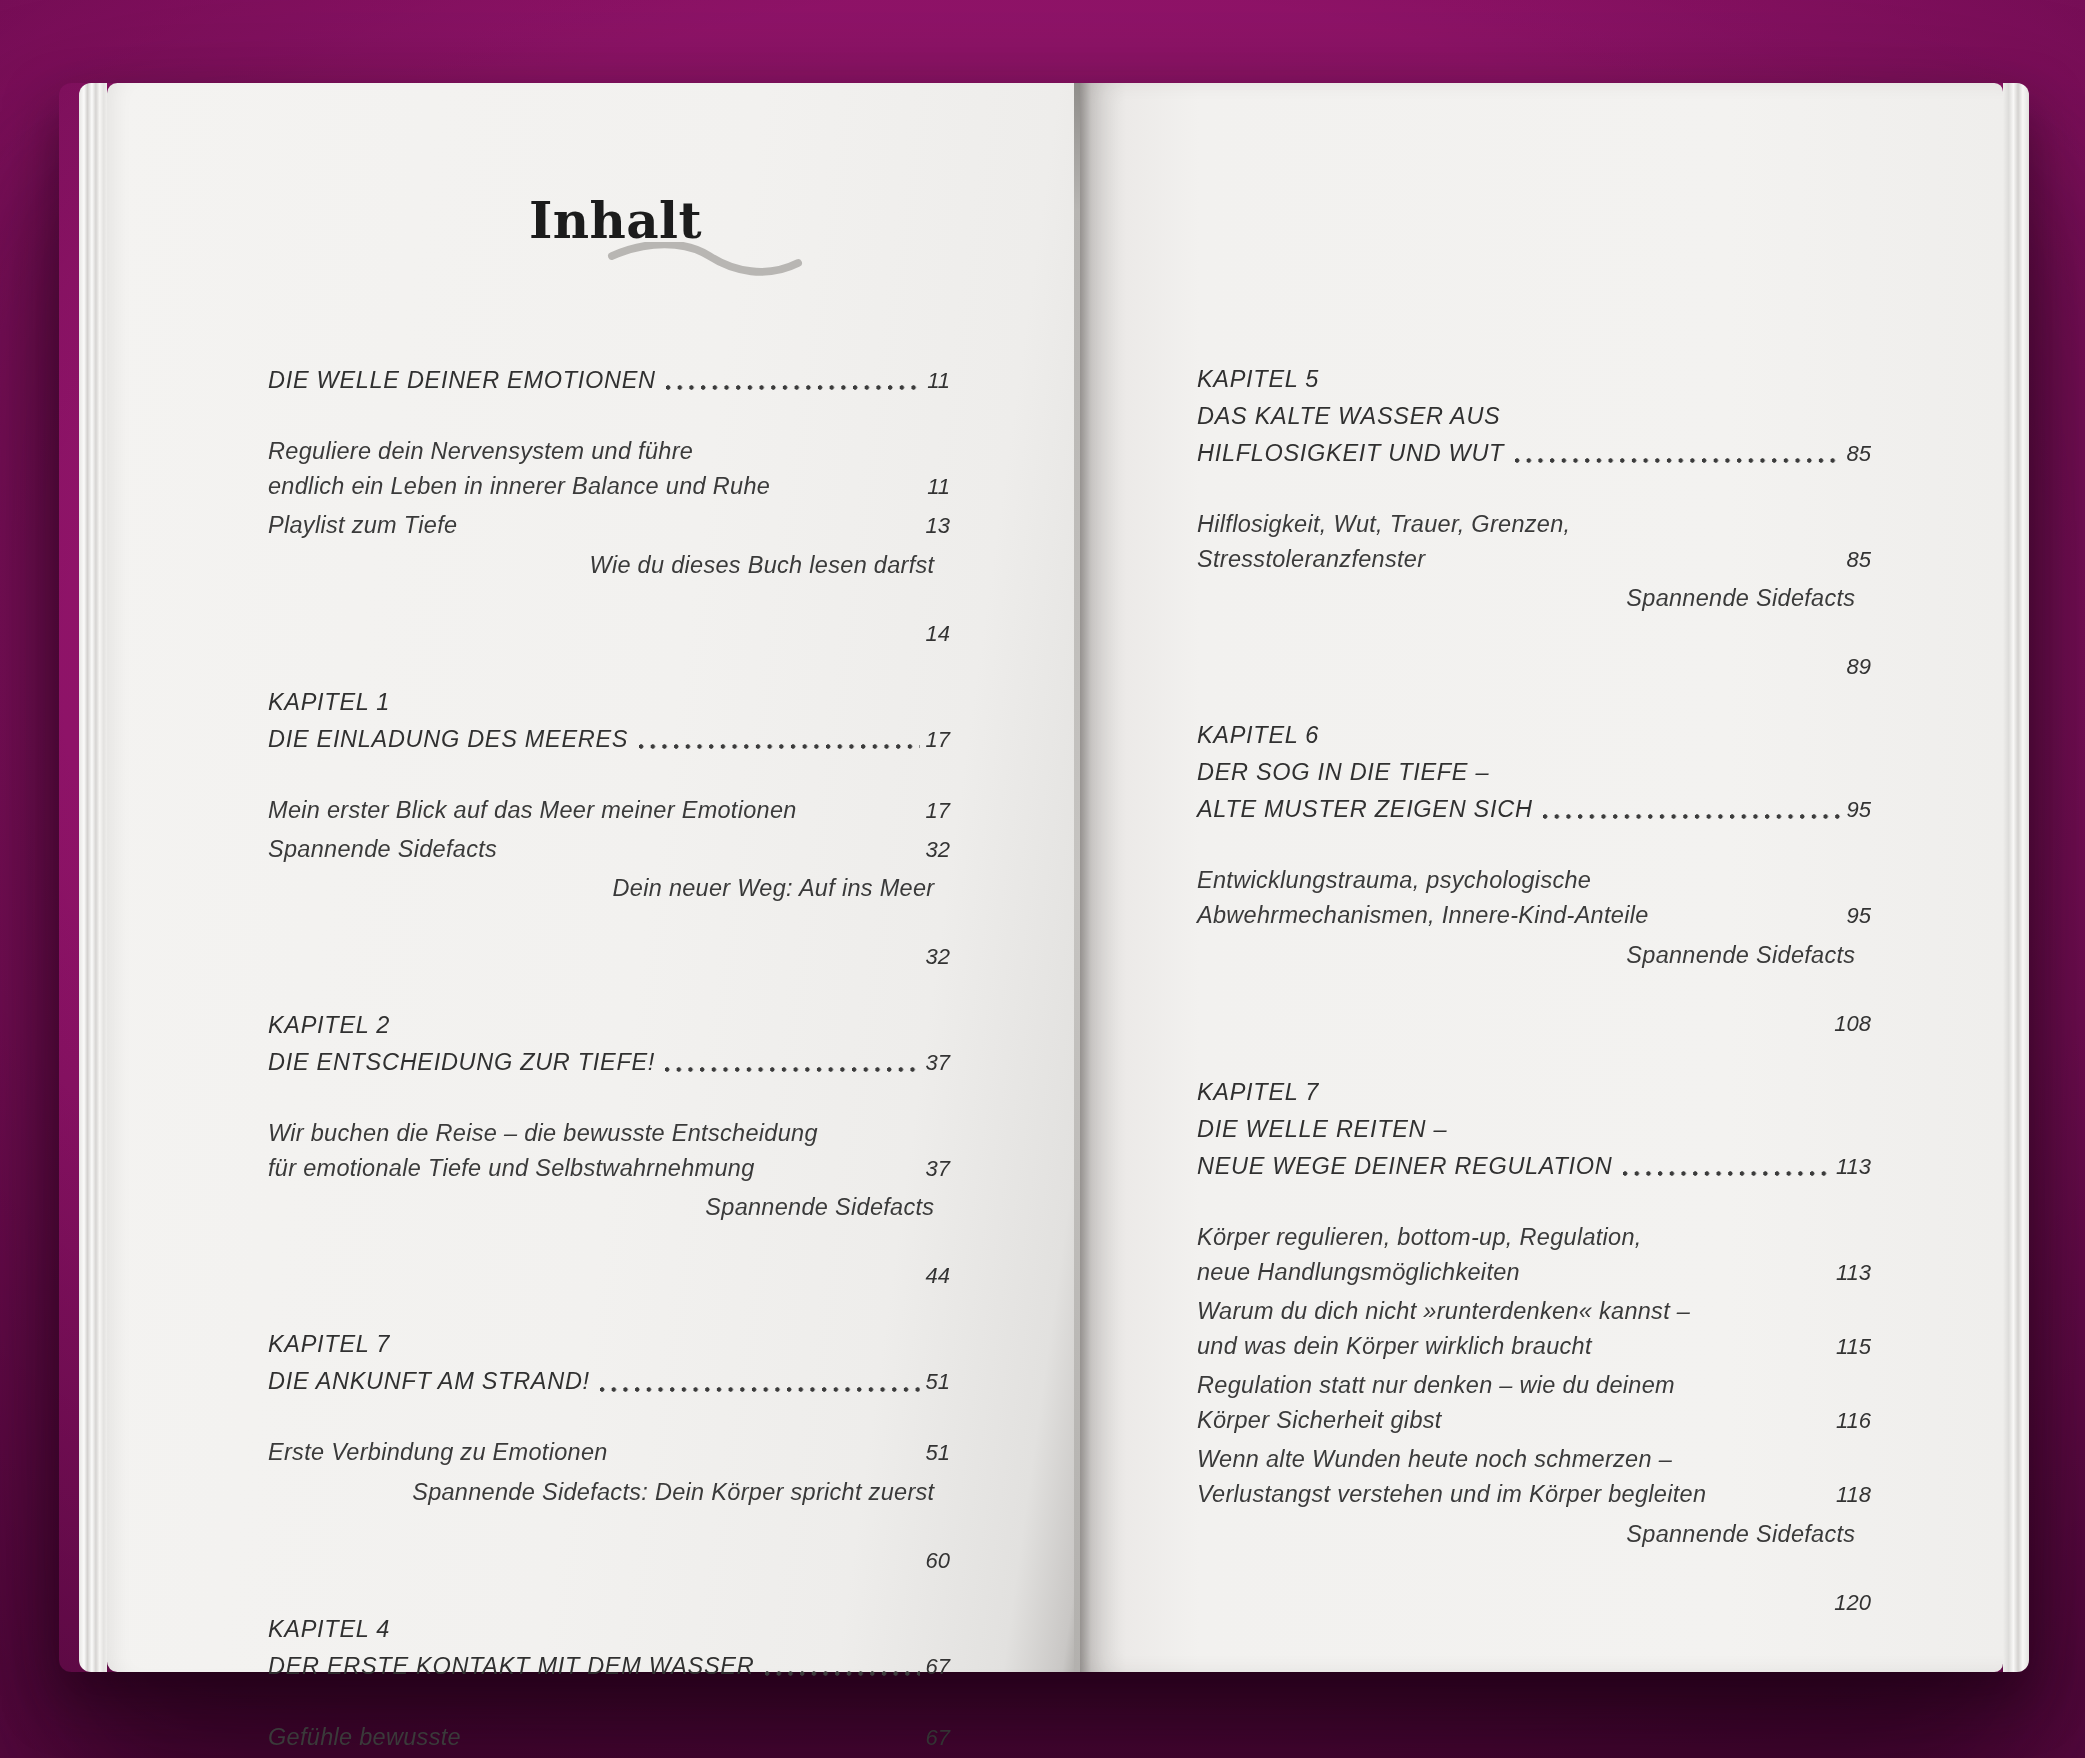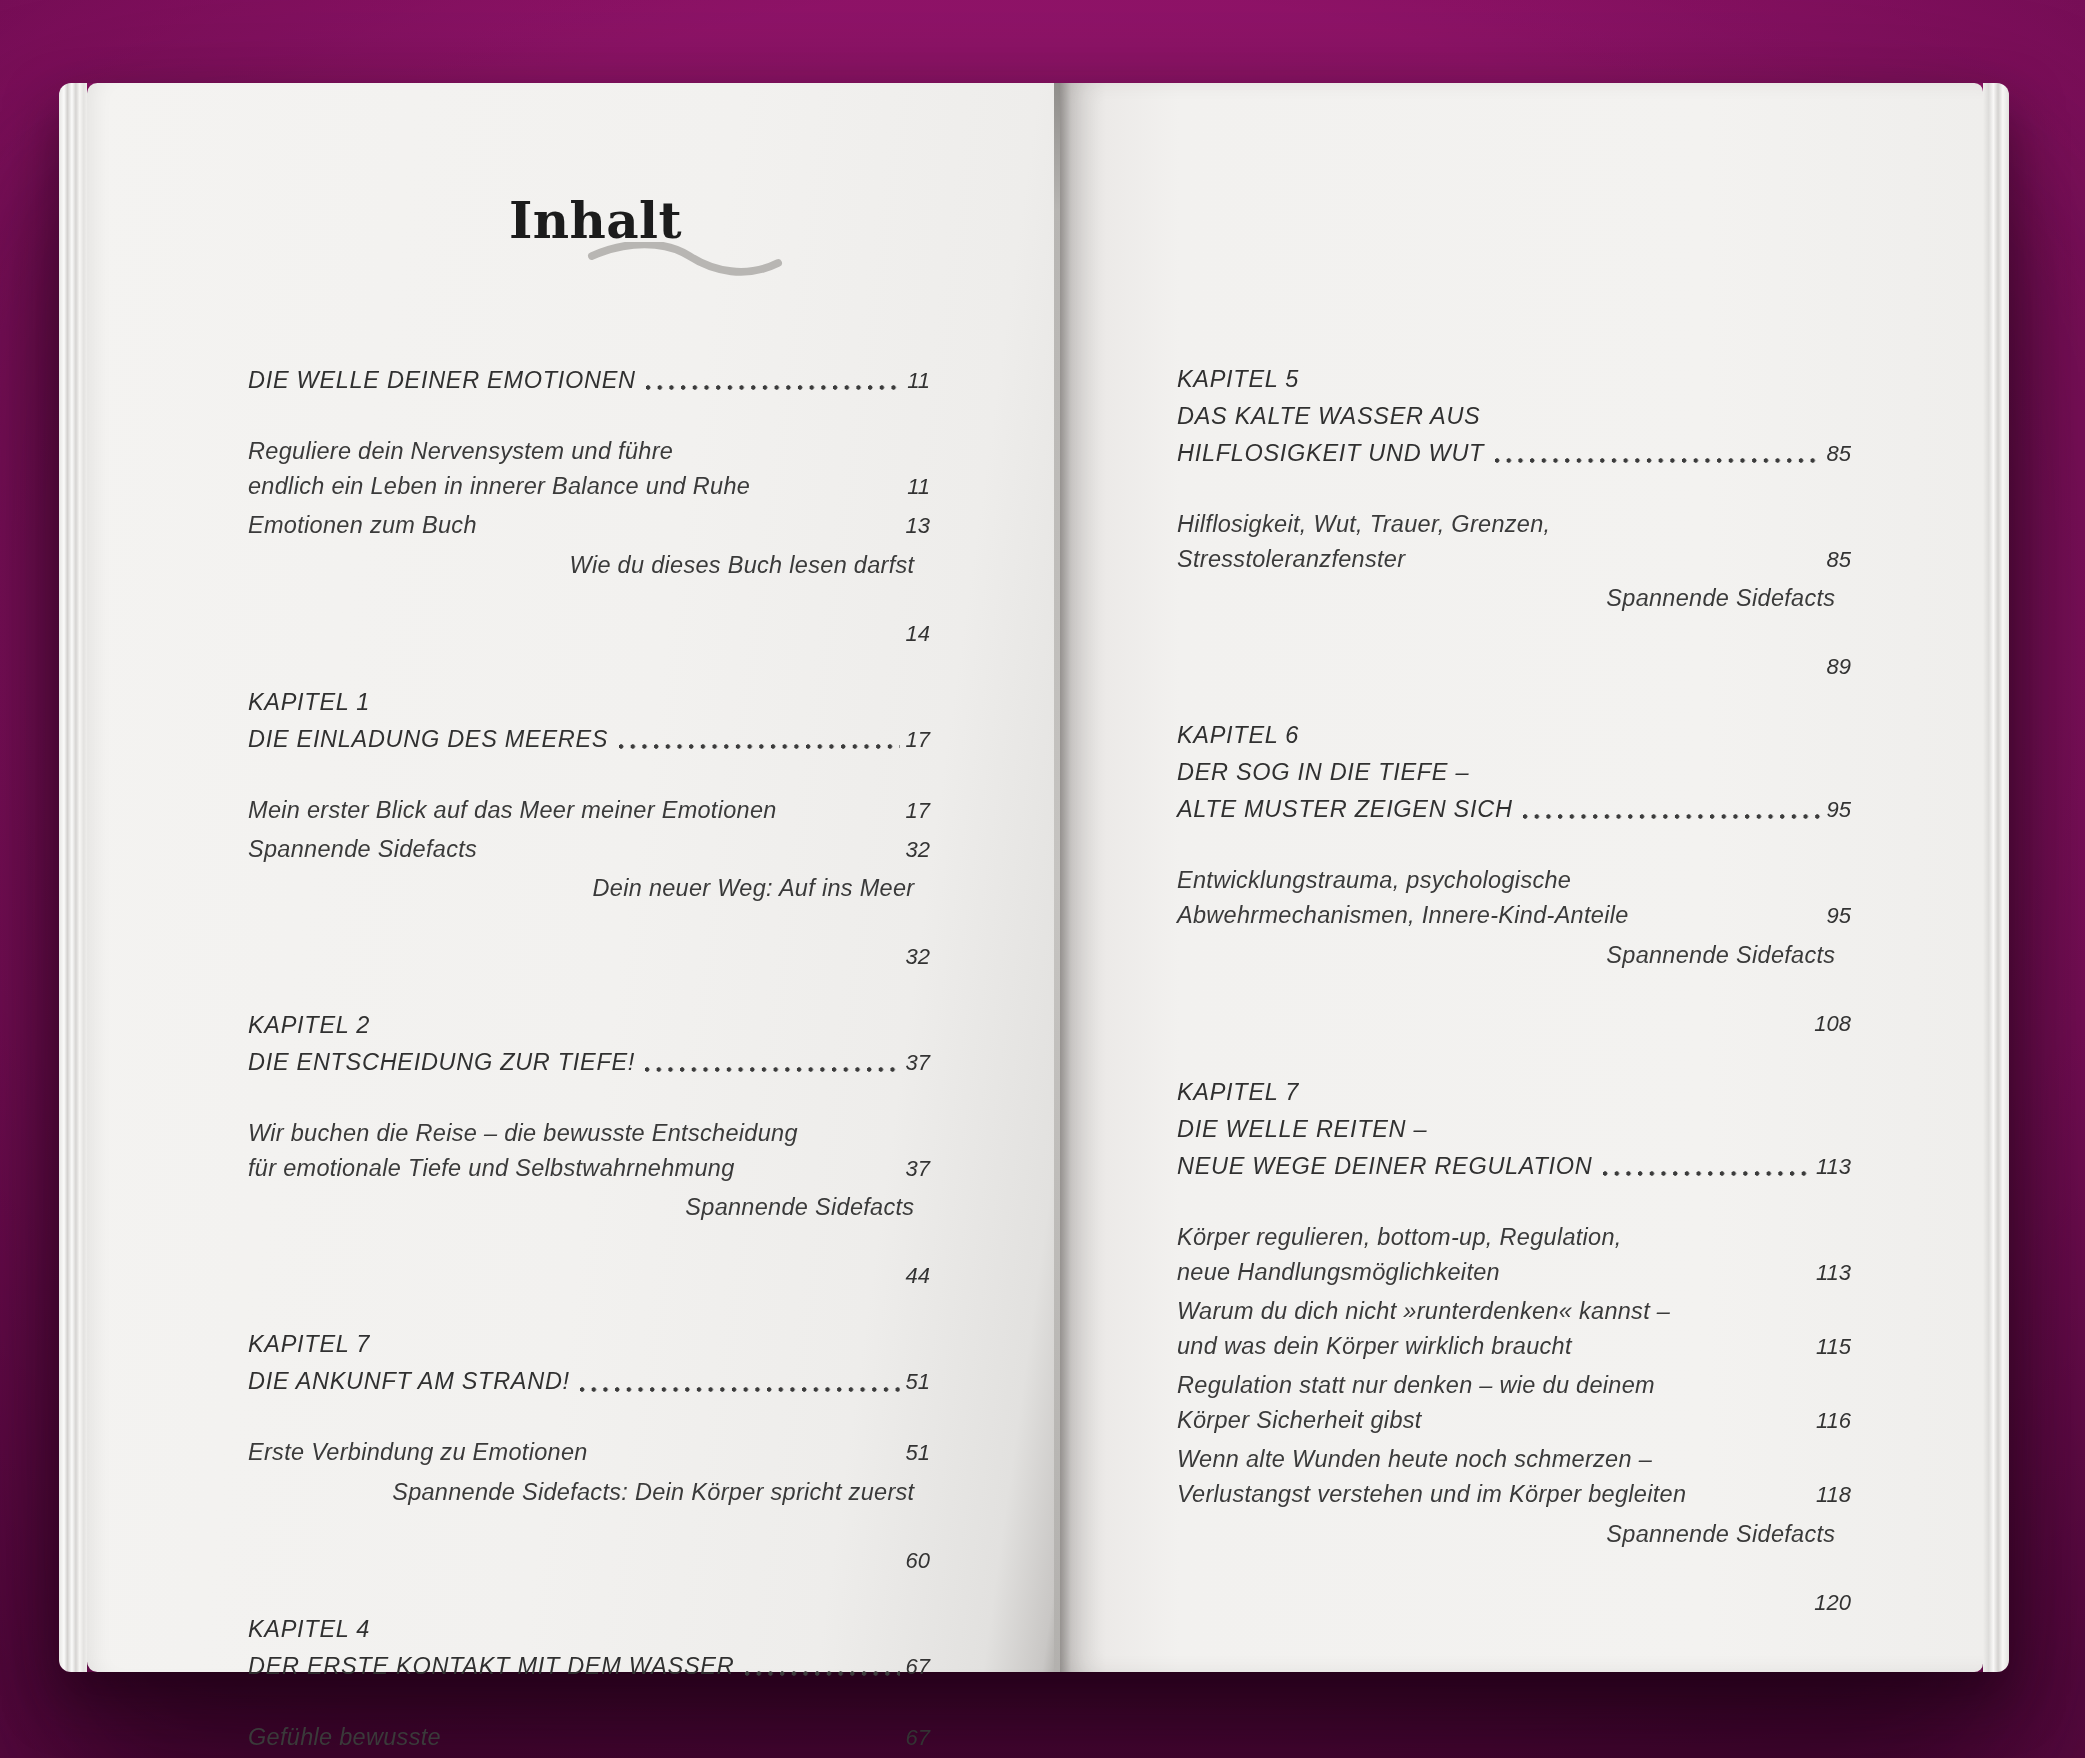--- a/index.html
+++ b/index.html
@@ -11,20 +11,21 @@
   body::before{
     content:"";position:absolute;inset:0;
     background:radial-gradient(85% 70% at 50% 38%, rgba(0,0,0,0) 55%, rgba(40,0,30,.38) 100%);
     pointer-events:none;
   }
   .book{
     position:absolute;left:59px;top:83px;width:1950px;height:1589px;
     display:flex;border-radius:12px;
     box-shadow:0 26px 52px rgba(25,0,18,.5), 0 83px 148px rgba(25,0,18,.55), 0 156px 261px rgba(25,0,18,.45);
     z-index:2;
+    padding-left:20px;
   }
   .edge{flex:0 0 auto;}
   .edge-left{
     width:28px;border-radius:12px 0 0 12px;
     background:linear-gradient(to right,#e6e5e3 0%,#fbfbfa 18%,#d3d1cf 30%,#fbfbfa 46%,#d6d4d2 60%,#f7f6f4 74%,#e3e2e0 88%,#efeeec 100%);
   }
   .edge-right{
     width:26px;border-radius:0 12px 12px 0;
     background:linear-gradient(to right,#efeeec 0%,#dddcda 22%,#f9f8f7 40%,#d4d2d0 58%,#f8f7f6 76%,#e2e1df 100%);
   }
@@ -98,21 +99,21 @@
           <span class="dots"></span>
           <span class="pnum">11</span>
         </div>
         <div class="entries">
           <div class="entry">
             <span class="etext">Reguliere dein Nervensystem und führe
 endlich ein Leben in innerer Balance und Ruhe</span>
             <span class="pnum">11</span>
           </div>
           <div class="entry">
-            <span class="etext">Emotionen zum Buch</span>
+            <span class="etext">Playlist zum Tiefe</span>
             <span class="pnum">13</span>
           </div>
           <div class="entry">
             <span class="etext">Wie du dieses Buch lesen darfst</span>
             <span class="pnum">14</span>
           </div>
         </div>
       </section>
 
       <section class="sec">

